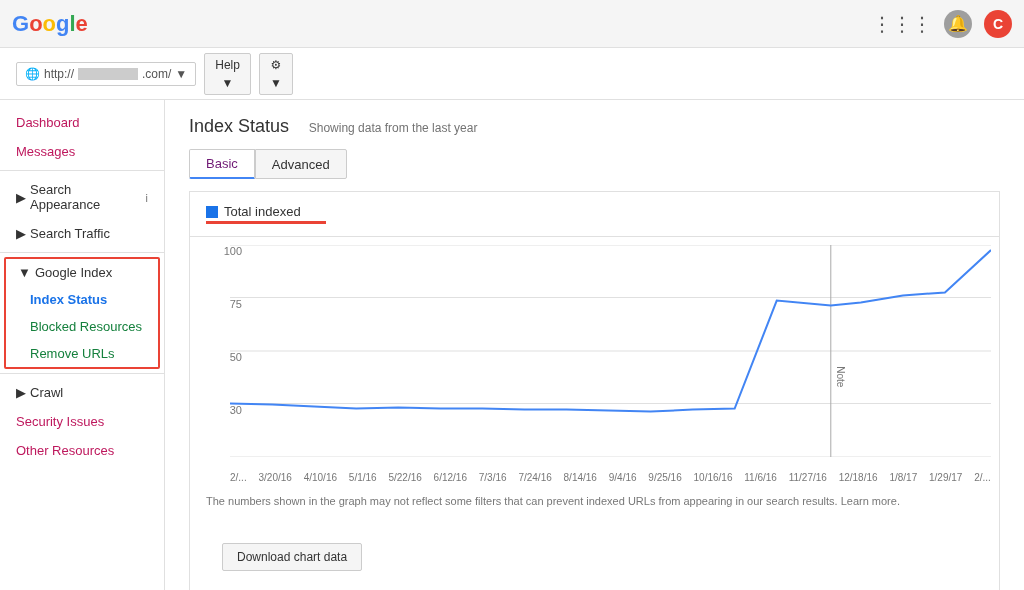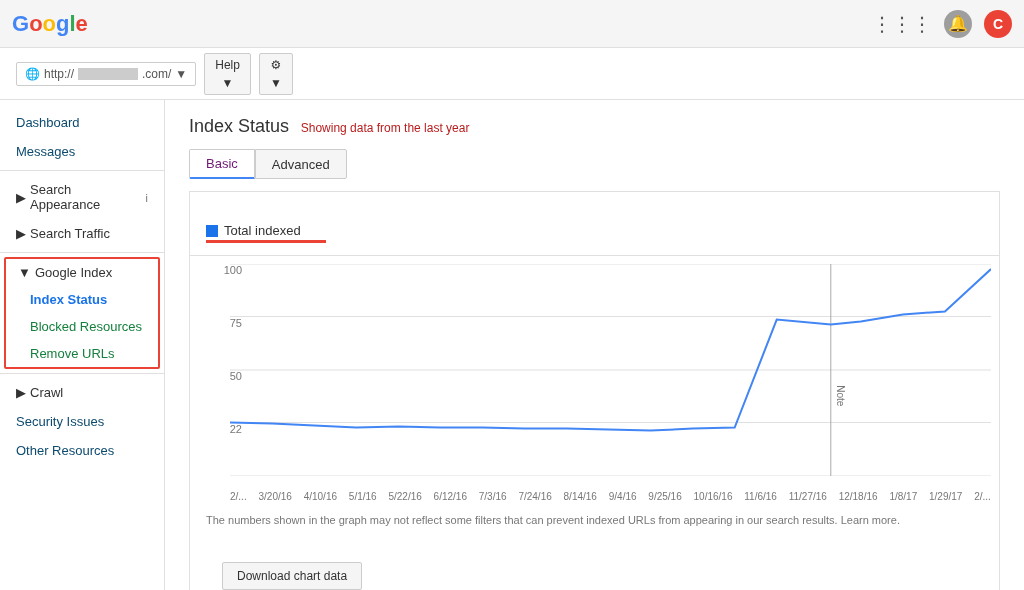--- a/index.html
+++ b/index.html
@@ -50,21 +50,21 @@
 
     
     .layout { display: flex; height: calc(590px - 100px); }
 
     
     .sidebar {
       width: 165px; min-width: 165px; border-right: 1px solid #e0e0e0;
       padding: 8px 0; overflow-y: auto; background: #fff;
     }
     .sidebar-item {
-      padding: 7px 16px; cursor: pointer; font-size: 13px; color: #0c4a6e;
+      padding: 7px 16px; cursor: pointer; font-size: 13px; color: #be185d;
       display: flex; align-items: center; gap: 4px;
     }
     .sidebar-section-header {
       padding: 7px 16px; cursor: pointer; font-size: 13px; color: #333;
       display: flex; align-items: center; gap: 4px; font-weight: 500;
     }
     .google-index-section {
       border: 2px solid #EA4335; margin: 2px 4px; border-radius: 2px;
     }
     .google-index-header {
@@ -76,21 +76,21 @@
       cursor: pointer;
     }
     .sub-item {
       padding: 6px 16px 6px 24px; font-size: 13px; color: #15803d; cursor: pointer;
     }
 
     
     .main { flex: 1; padding: 16px 24px; overflow-y: auto; background: #fff; }
 
     .page-title { font-size: 18px; font-weight: 400; color: #333; margin-bottom: 4px; }
-    .page-subtitle { font-size: 12px; color: #b91c1c; display: inline; margin-left: 8px; }
+    .page-subtitle { font-size: 12px; color: #737373; display: inline; margin-left: 16px; }
 
     
     .tabs { display: flex; margin: 12px 0; border-bottom: none; gap: 0; }
     .tab-btn {
       padding: 6px 16px; border: 1px solid #ccc; background: #f5f5f5;
       cursor: pointer; font-size: 13px; color: #333;
     }
     .tab-btn.active { background: #fff; border-bottom: 2px solid #4285F4; color: #701a75; font-weight: 500; }
     .tab-btn:first-child { border-radius: 2px 0 0 2px; }
     .tab-btn:last-child { border-radius: 0 2px 2px 0; }
@@ -217,35 +217,35 @@
 
     <div class="tabs">
       <button class="tab-btn active">Basic</button>
       <button class="tab-btn">Advanced</button>
     </div>
 
     <div class="chart-container">
 
       <div class="chart-legend">
         <div>
-          <div style="display:flex;align-items:center;gap:6px;margin-top:19px;">
+          <div style="display:flex;align-items:center;gap:6px;">
             <div class="legend-color-box"></div>
             <span class="legend-label">Total indexed</span>
           </div>
           <div class="legend-underline"></div>
         </div>
       </div>
 
       <div class="chart-area">
 
         <div class="y-labels">
           <span>100</span>
           <span>75</span>
           <span>50</span>
-          <span>22</span>
+          <span>30</span>
           <span></span>
         </div>
 
         <svg class="chart-svg" viewBox="0 0 760 210" preserveAspectRatio="none" style="position:absolute;left:40px;right:8px;top:8px;bottom:30px;width:calc(100% - 48px);height:calc(100% - 38px);">
 
           <line x1="0" y1="0" x2="760" y2="0" stroke="#e0e0e0" stroke-width="1"></line>
           <line x1="0" y1="52" x2="760" y2="52" stroke="#e0e0e0" stroke-width="1"></line>
           <line x1="0" y1="105" x2="760" y2="105" stroke="#e0e0e0" stroke-width="1"></line>
           <line x1="0" y1="157" x2="760" y2="157" stroke="#e0e0e0" stroke-width="1"></line>
           <line x1="0" y1="210" x2="760" y2="210" stroke="#e0e0e0" stroke-width="1"></line>

